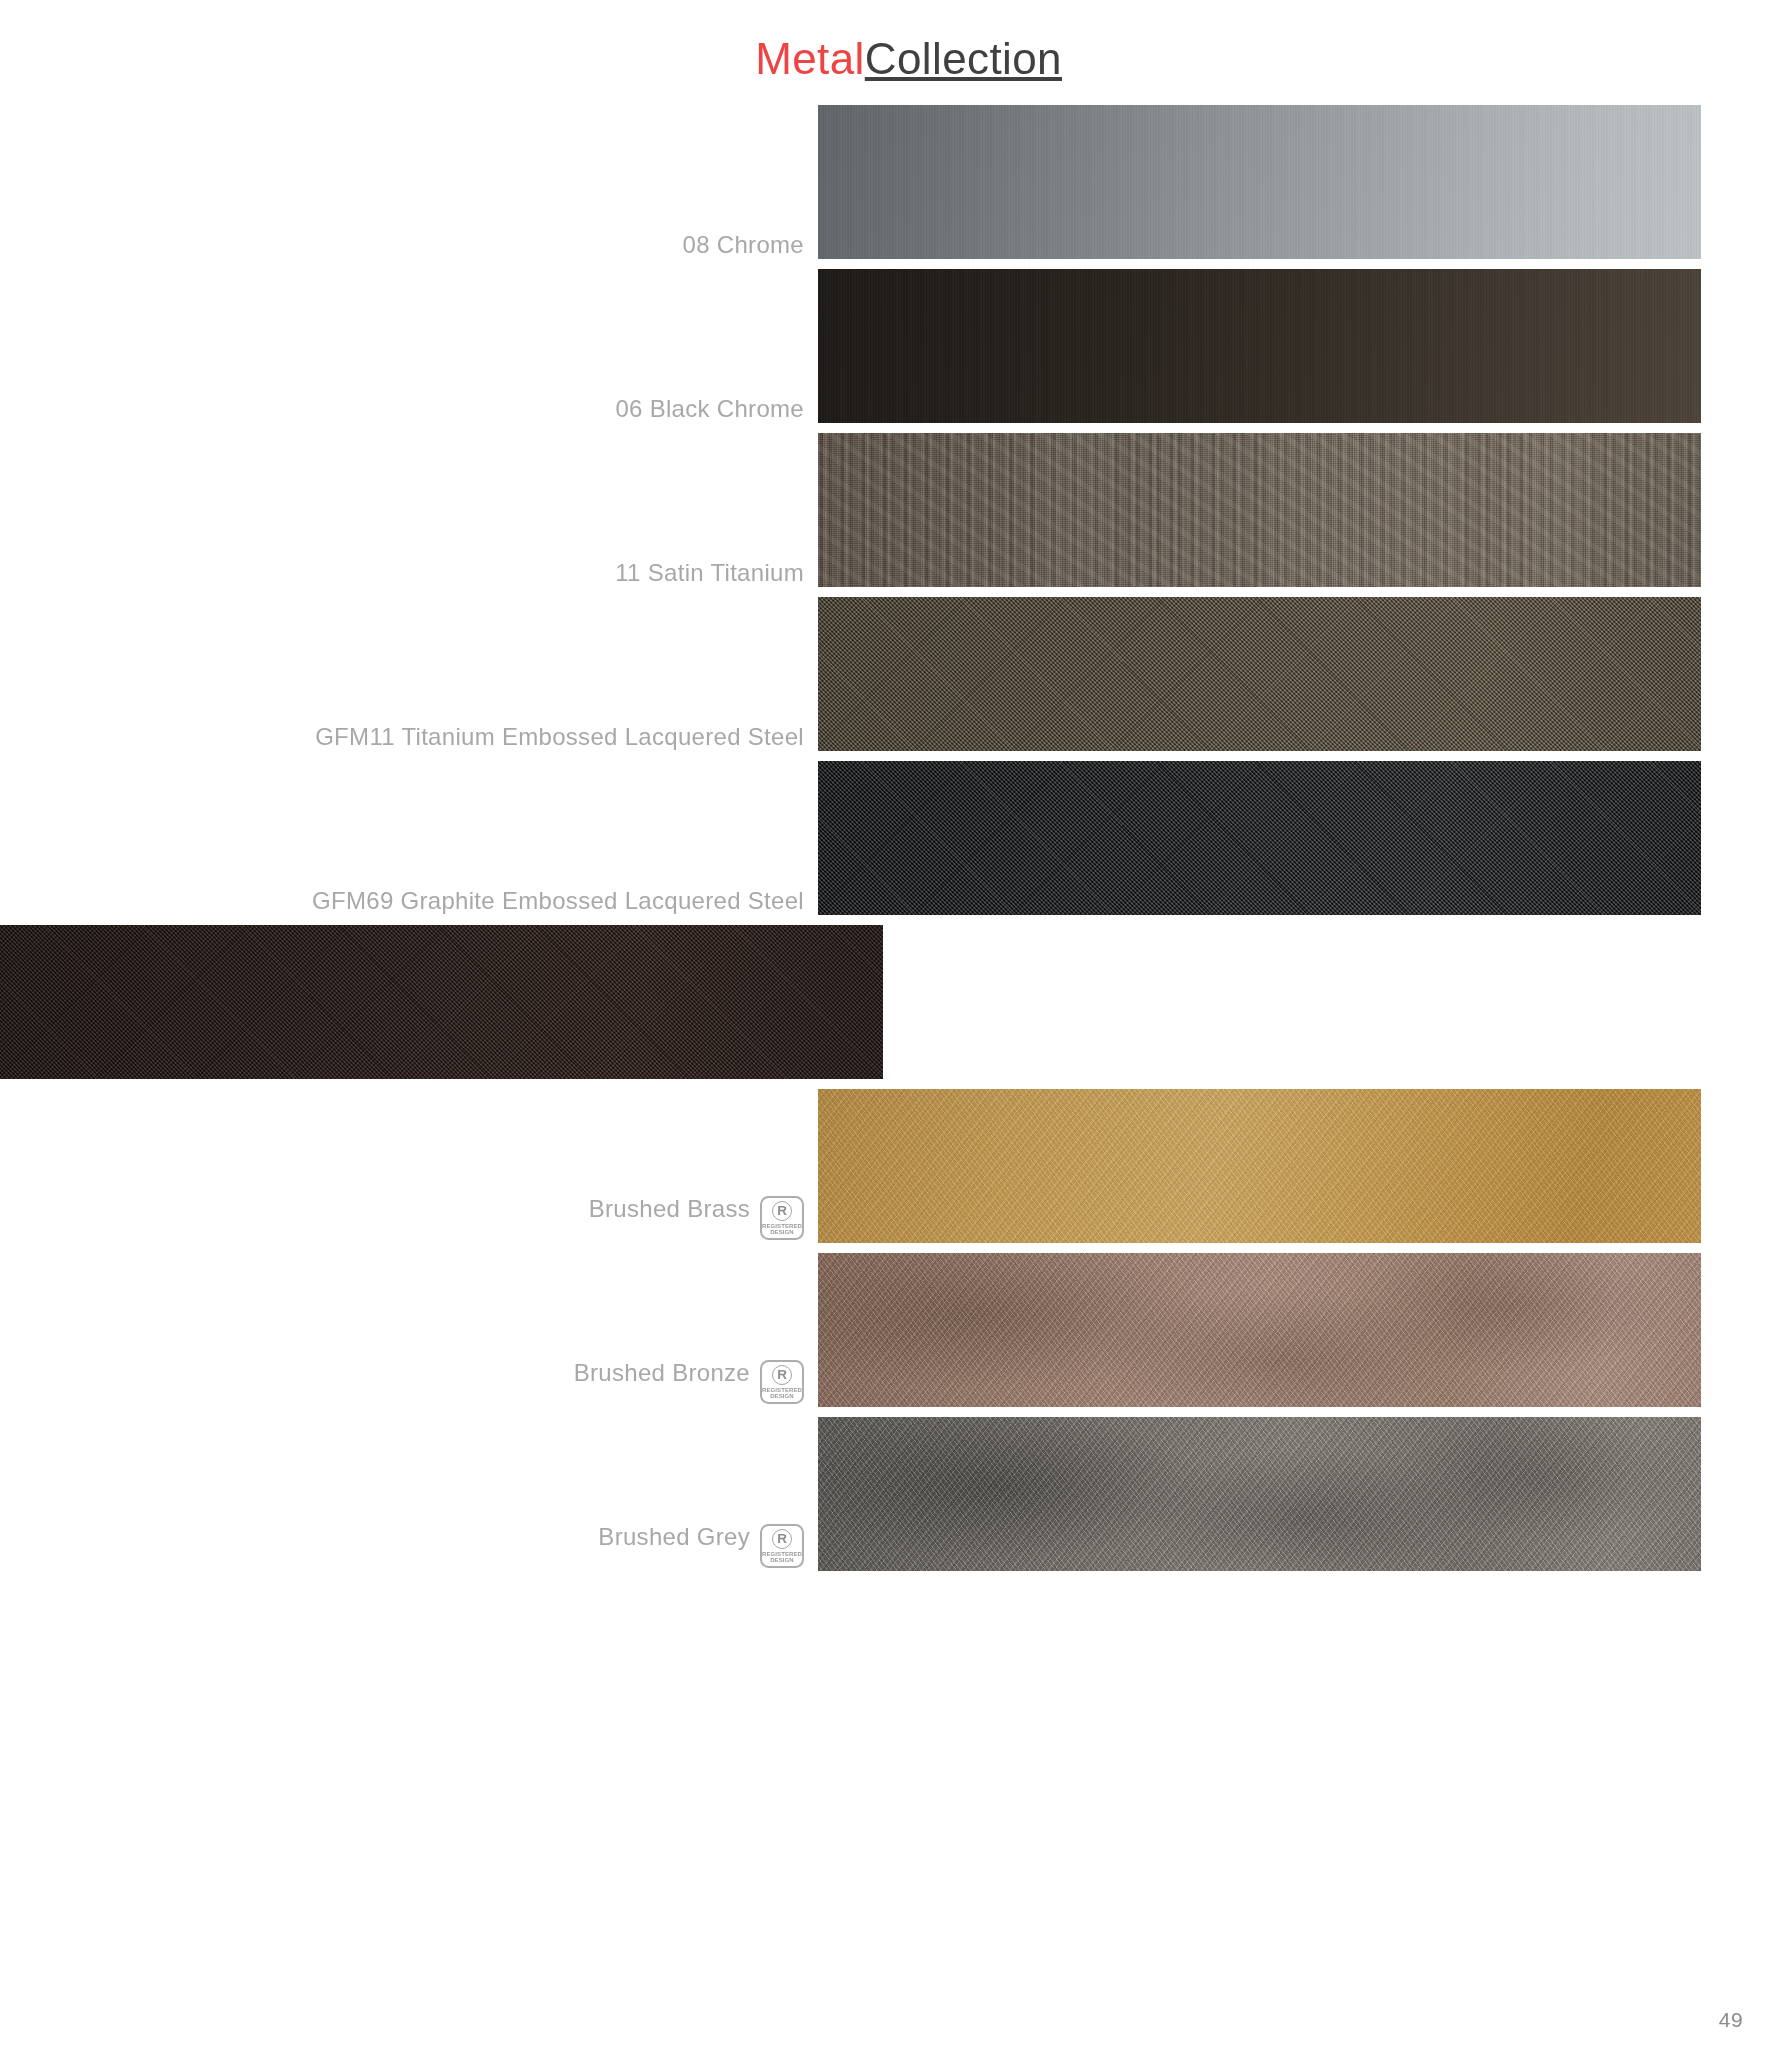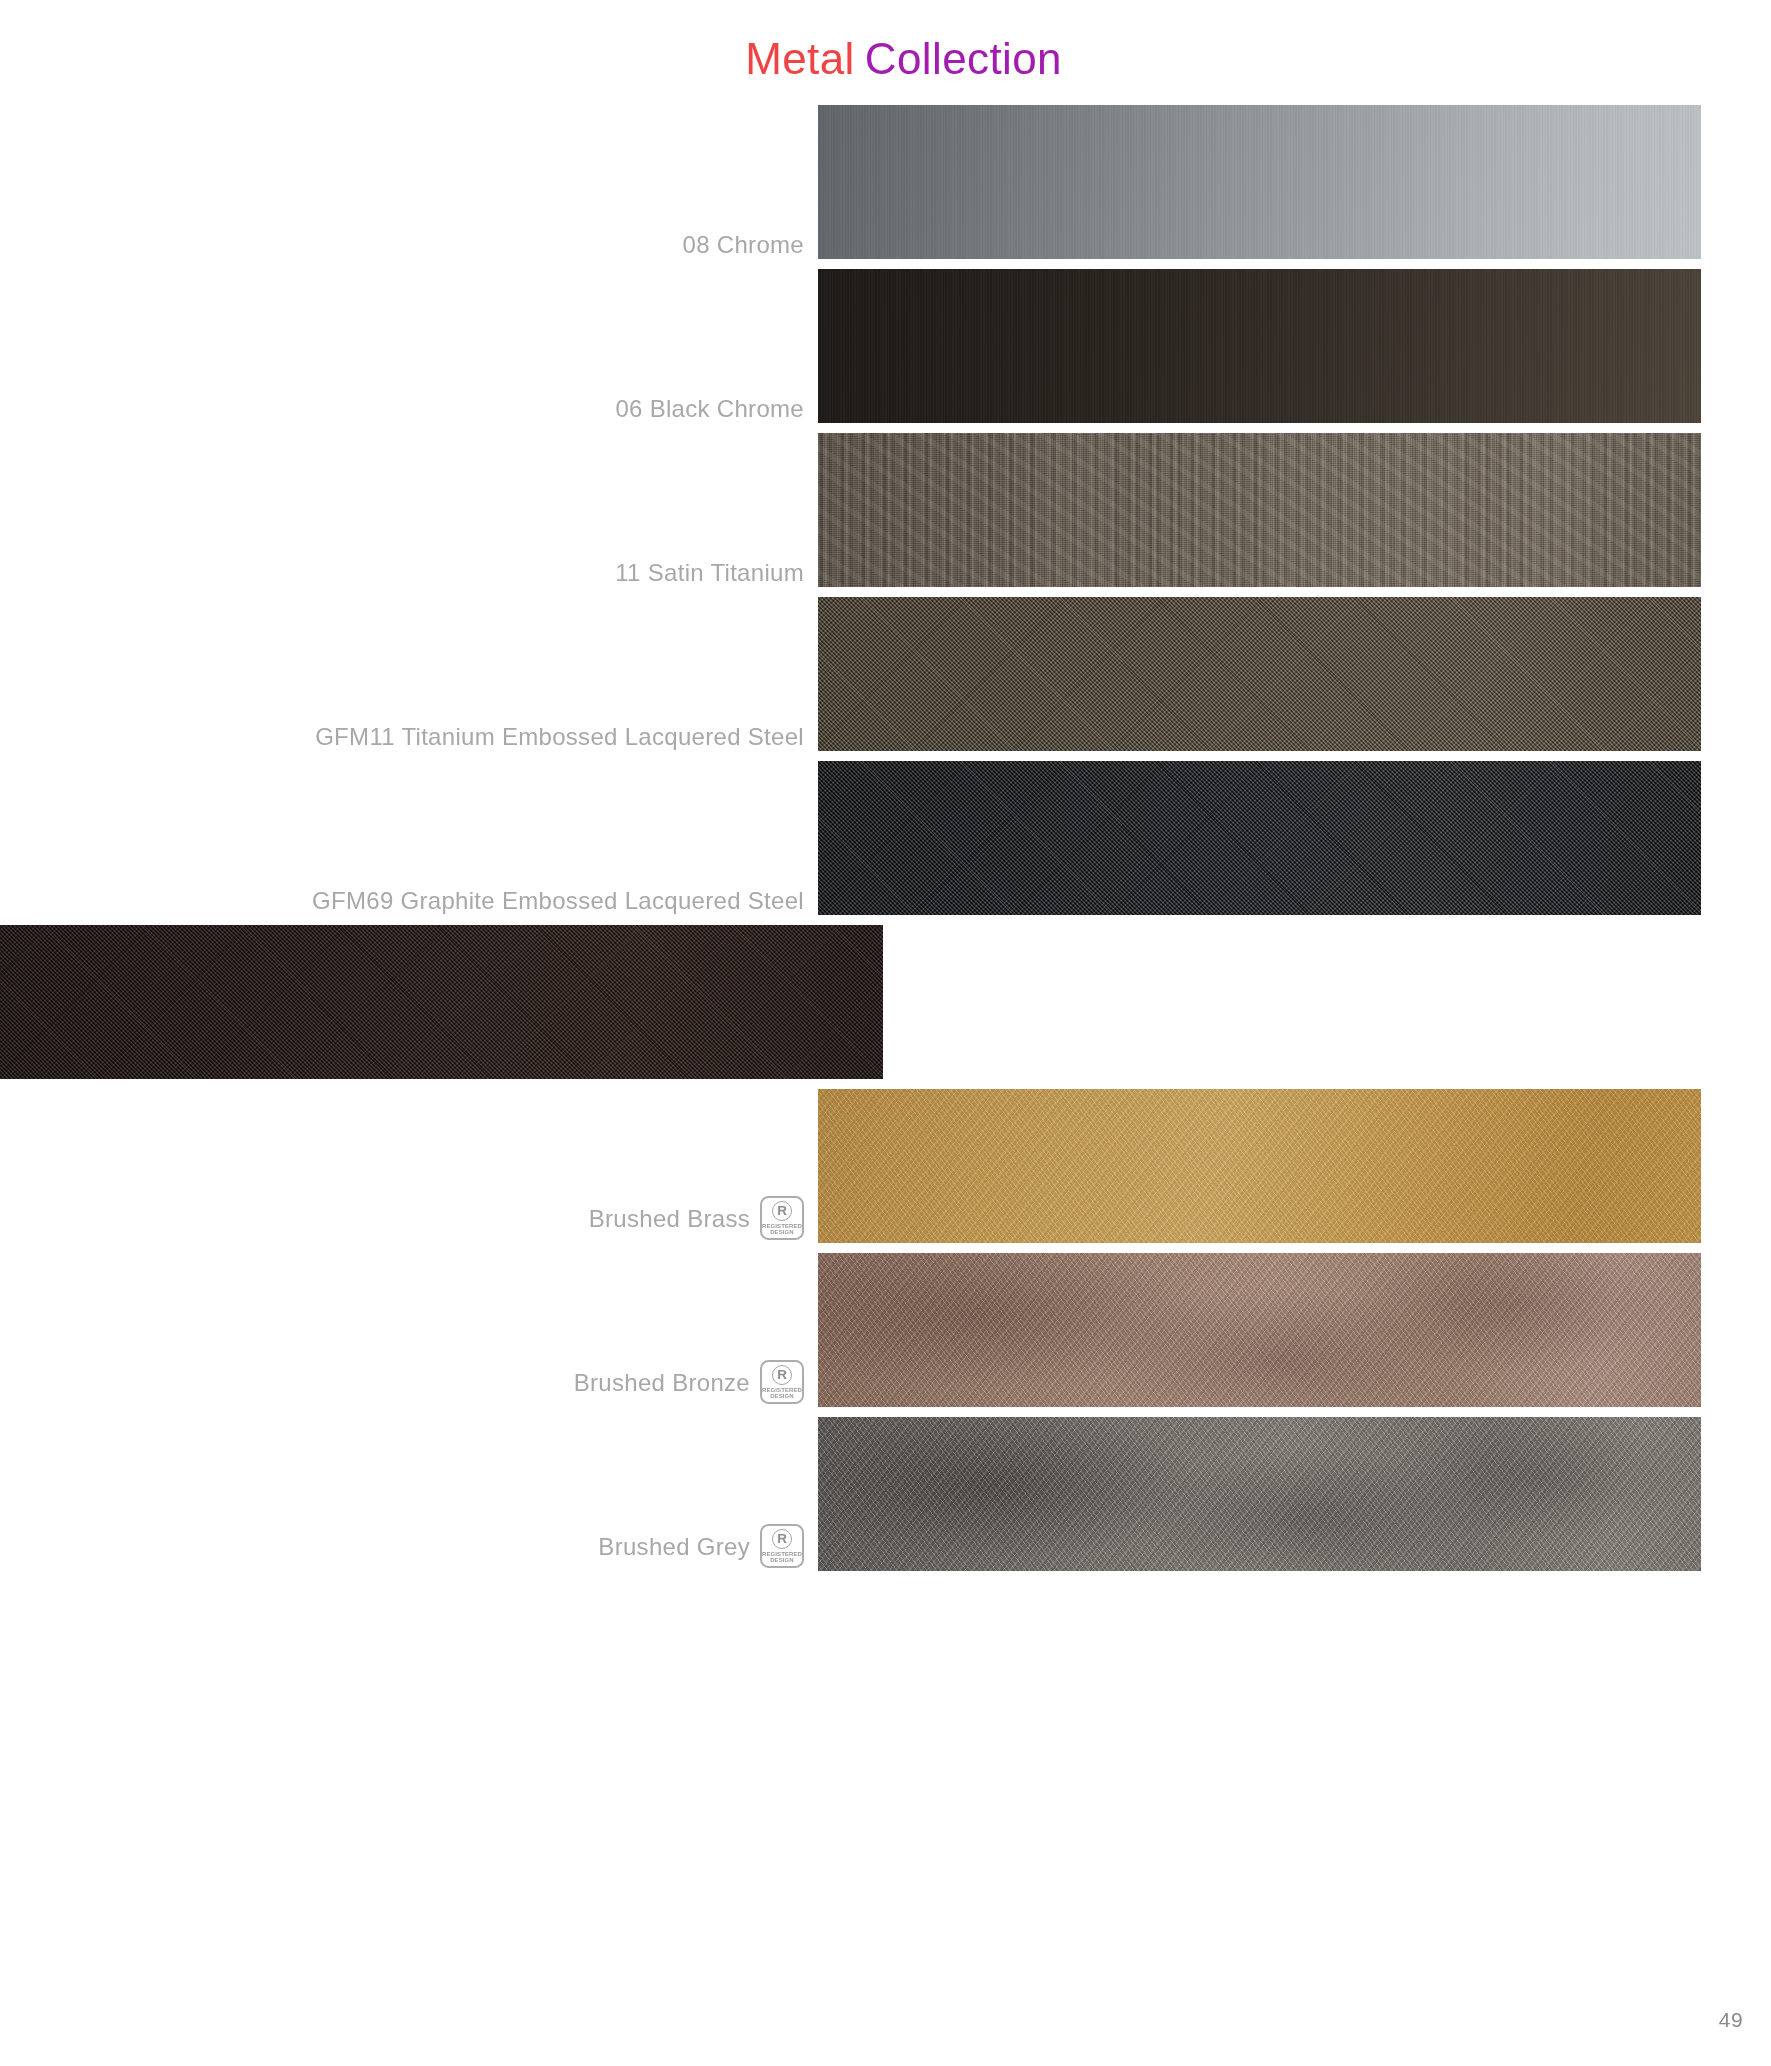--- a/index.html
+++ b/index.html
@@ -23,41 +23,41 @@
     top: 37px;
     width: 1062px;
     text-align: right;
     font-size: 44px;
     font-weight: 300;
     letter-spacing: 0.4px;
     line-height: 1;
     white-space: nowrap;
   }
   #page-title .t-strong { color: #ef4444; }
-  #page-title .t-light  { color: #a21caf; margin-left: 10px; }
+  #page-title .t-light  { color: #404040; margin-left: 0; text-decoration: underline; }
 
   
   #swatch-list {
     position: absolute;
     left: 0;
     top: 105px;
     width: 1771px;
   }
   .swatch-row {
     position: relative;
     width: 1771px;
     display: flex;
     align-items: flex-end;
     margin-bottom: 10px;
   }
   .row-label-wrap {
     width: 818px;
     padding-right: 14px;
     display: flex;
-    align-items: center;
+    align-items: flex-start;
     justify-content: flex-end;
     gap: 10px;
     padding-bottom: 1.4px;
   }
   .row-label {
     color: #a8a8a8;
     font-size: 24px;
     font-weight: 300;
     letter-spacing: 0.3px;
     white-space: pre;

